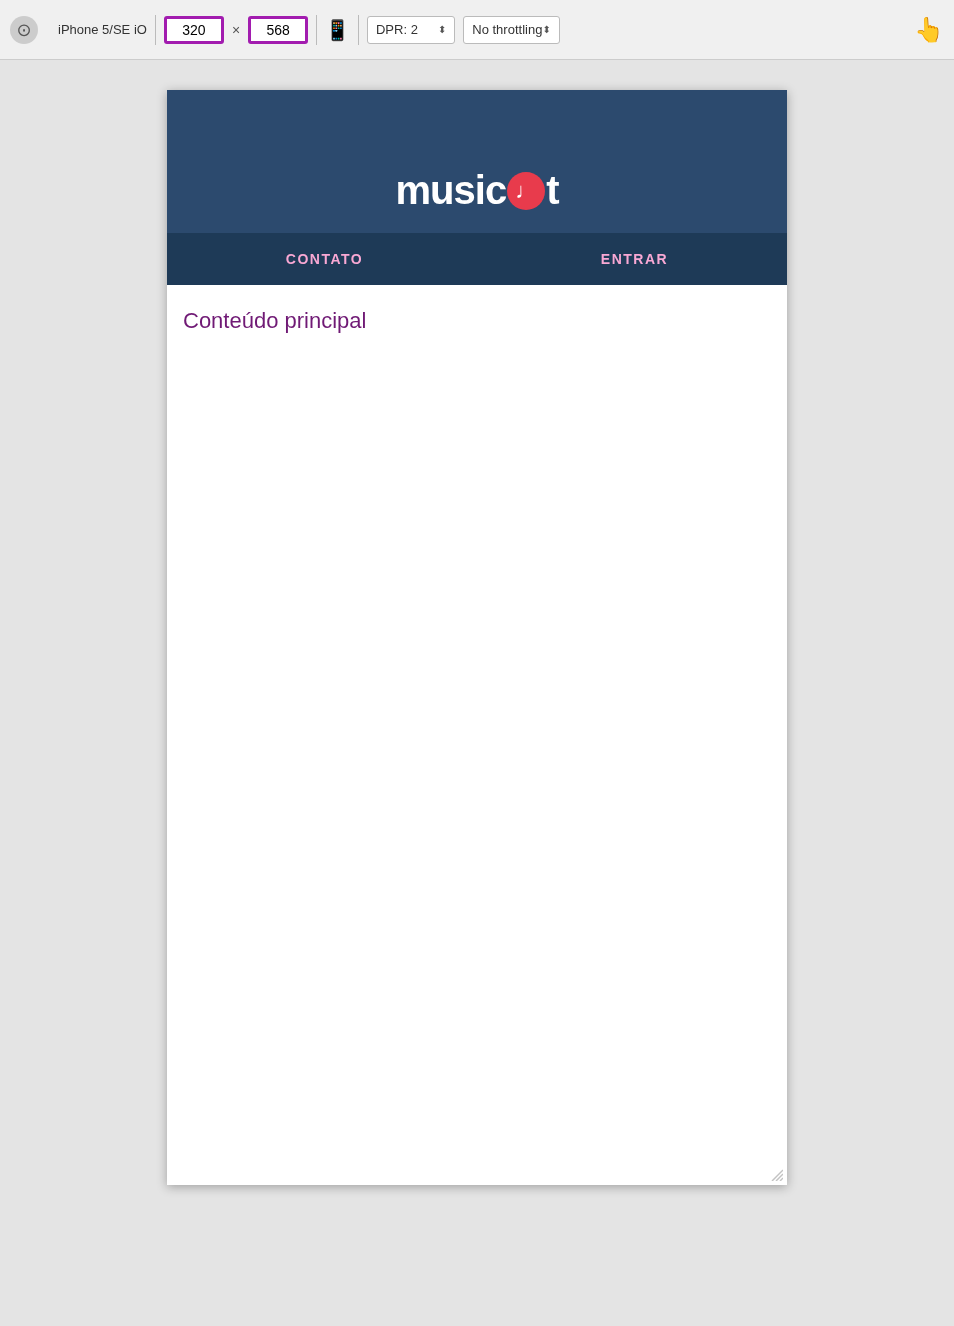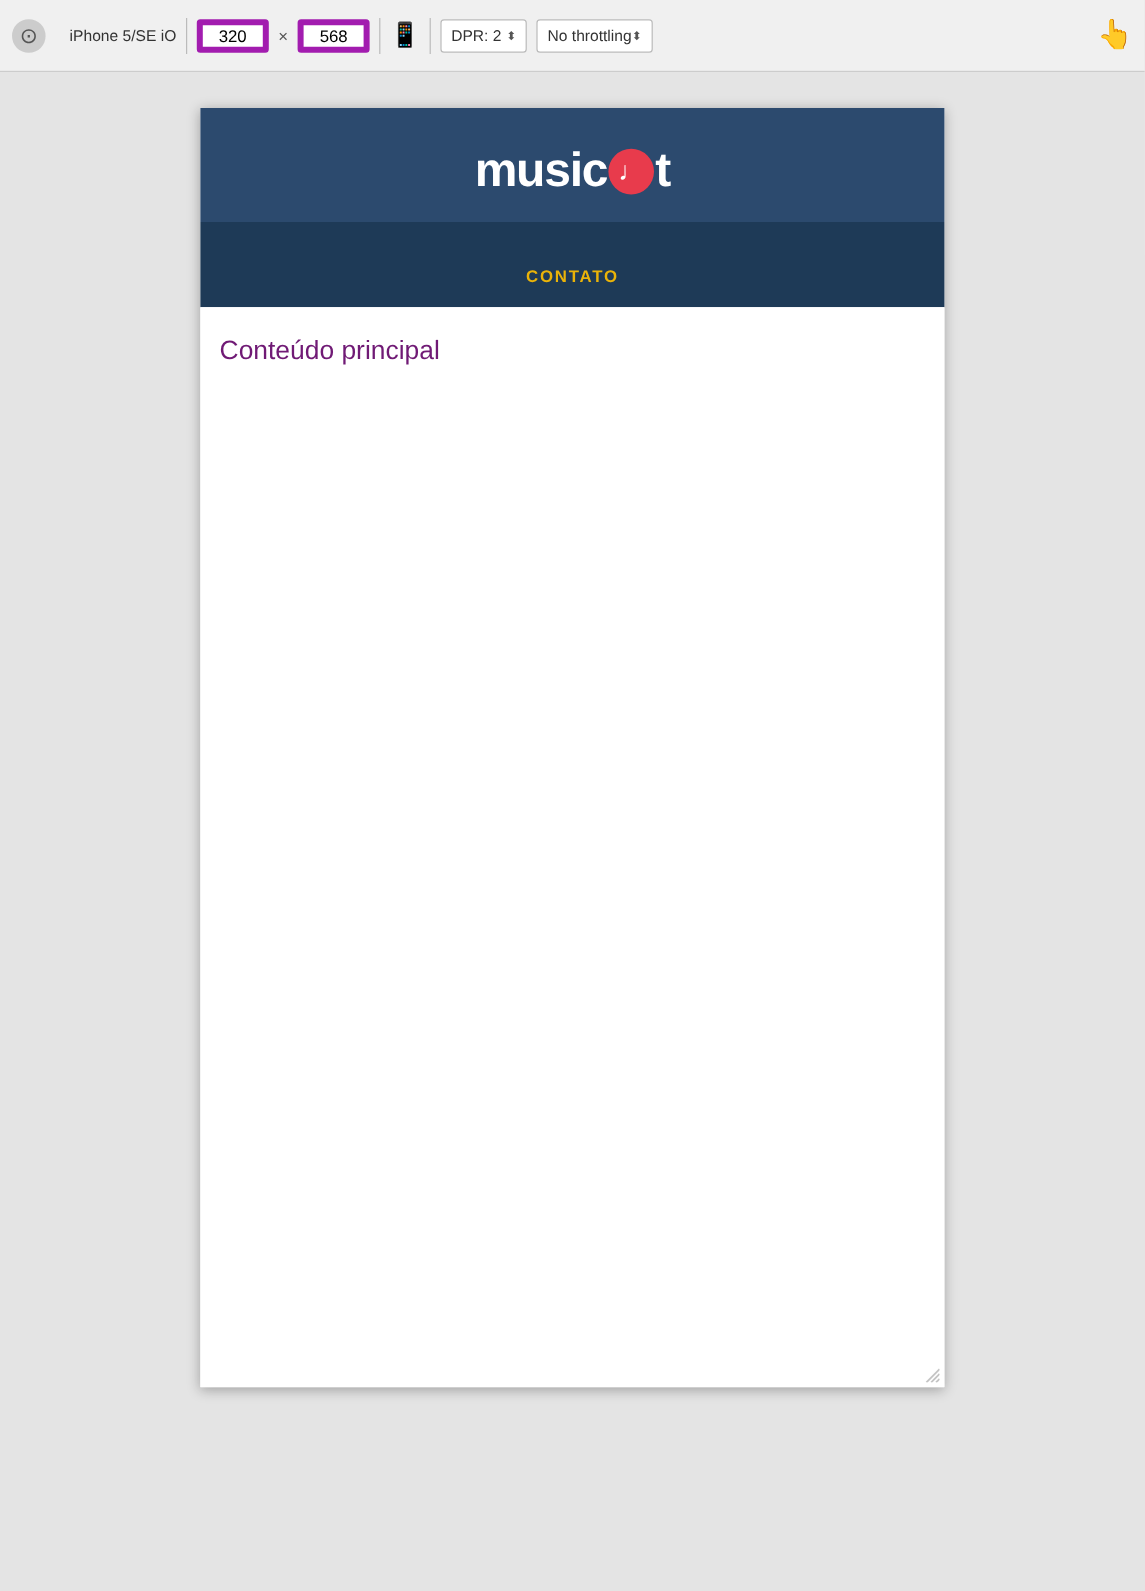--- a/index.html
+++ b/index.html
@@ -43,21 +43,21 @@
       padding-left: 12px;
     }
 
     .toolbar-separator {
       width: 1px;
       height: 30px;
       background: #bbb;
     }
 
     .toolbar-input {
-      border: 5px solid #a21caf;
+      border: 3px solid #a21caf;
       background: white;
       padding: 4px 8px;
       font-size: 14px;
       width: 60px;
       text-align: center;
       border-radius: 3px;
       height: 28px;
     }
 
     .toolbar-x {
@@ -72,21 +72,21 @@
 
     .toolbar-dpr {
       border: 1px solid #bbb;
       background: white;
       padding: 4px 8px;
       font-size: 13px;
       border-radius: 3px;
       height: 28px;
       display: flex;
       align-items: center;
-      gap: 4px;
+      gap: 20px;
       color: #333;
     }
 
     .toolbar-throttle {
       border: 1px solid #bbb;
       background: white;
       padding: 4px 8px;
       font-size: 13px;
       border-radius: 3px;
       height: 28px;
@@ -125,20 +125,21 @@
       background-color: #2c4a6e;
       padding: 30px 20px 20px;
       text-align: center;
     }
 
     .logo-container {
       display: flex;
       align-items: center;
       justify-content: center;
       gap: 0;
+      margin-top: 48px;
     }
 
     .logo-text {
       font-size: 40px;
       font-weight: bold;
       color: white;
       letter-spacing: -1px;
     }
 
     .logo-dot {
@@ -163,29 +164,28 @@
     
     .site-nav {
       background-color: #1e3a57;
       display: flex;
       justify-content: space-around;
       align-items: center;
       padding: 0;
     }
 
     .nav-item {
-      color: #eab308;
+      color: #f9a8d4;
       font-size: 14px;
       font-weight: bold;
       letter-spacing: 1.5px;
       text-transform: uppercase;
       padding: 18px 20px;
       cursor: pointer;
       text-decoration: none;
-      margin-top: 19px;
     }
 
     
     .site-content {
       padding: 16px;
       background: white;
       min-height: 900px;
     }
 
     .content-text {
@@ -258,20 +258,21 @@
     <div class="site-header">
       <div class="logo-container">
         <span class="logo-text">music</span>
         <span class="logo-dot"></span>
         <span class="logo-text">t</span>
       </div>
     </div>
 
     <nav class="site-nav">
       <a class="nav-item">CONTATO</a>
+      <a class="nav-item">ENTRAR</a>
     </nav>
 
     <div class="site-content">
       <div class="content-text">Conteúdo principal</div>
     </div>
 
     <div class="resize-handle">
       <svg width="14" height="14" viewBox="0 0 14 14">
         <line x1="3" y1="14" x2="14" y2="3" stroke="#888" stroke-width="1.5"></line>
         <line x1="7" y1="14" x2="14" y2="7" stroke="#888" stroke-width="1.5"></line>

